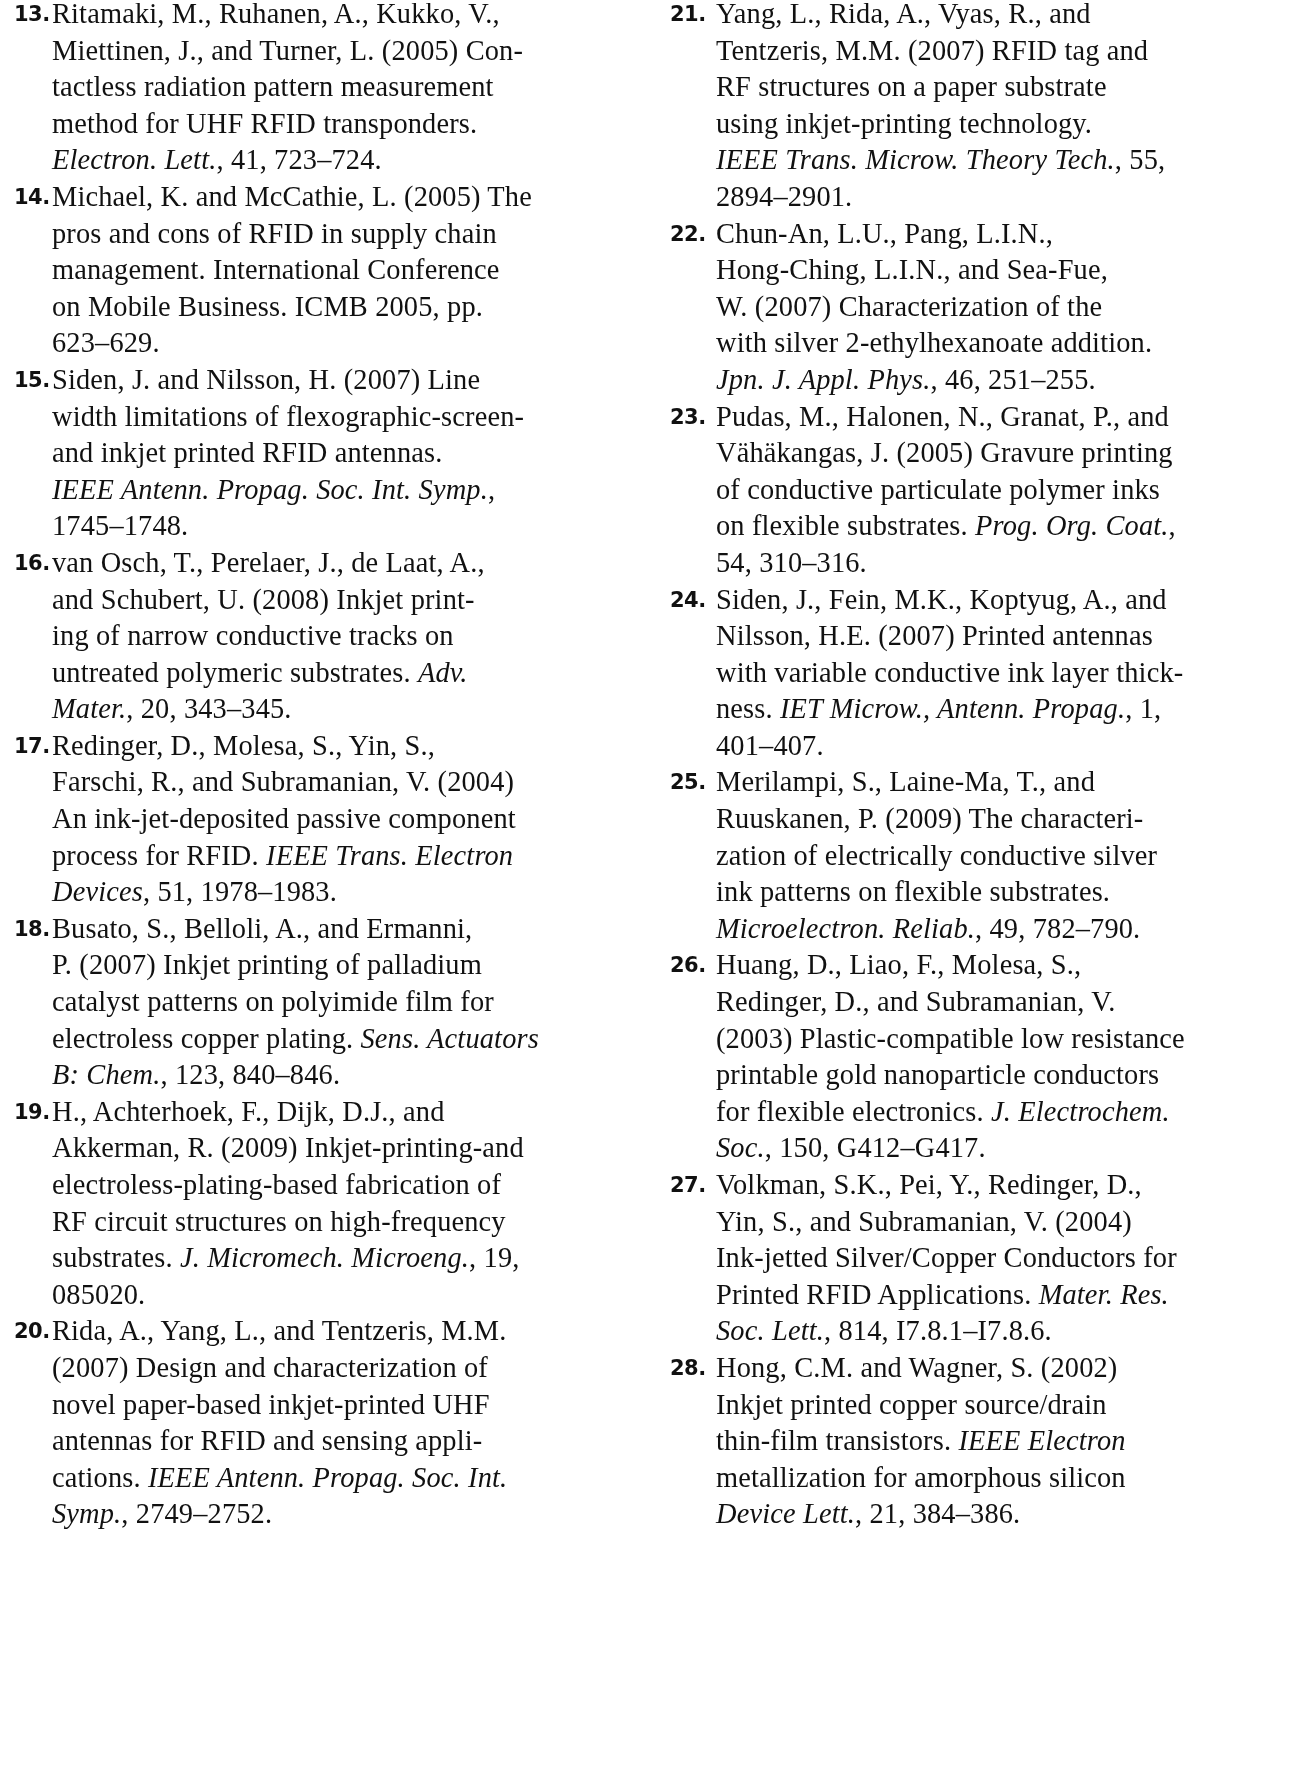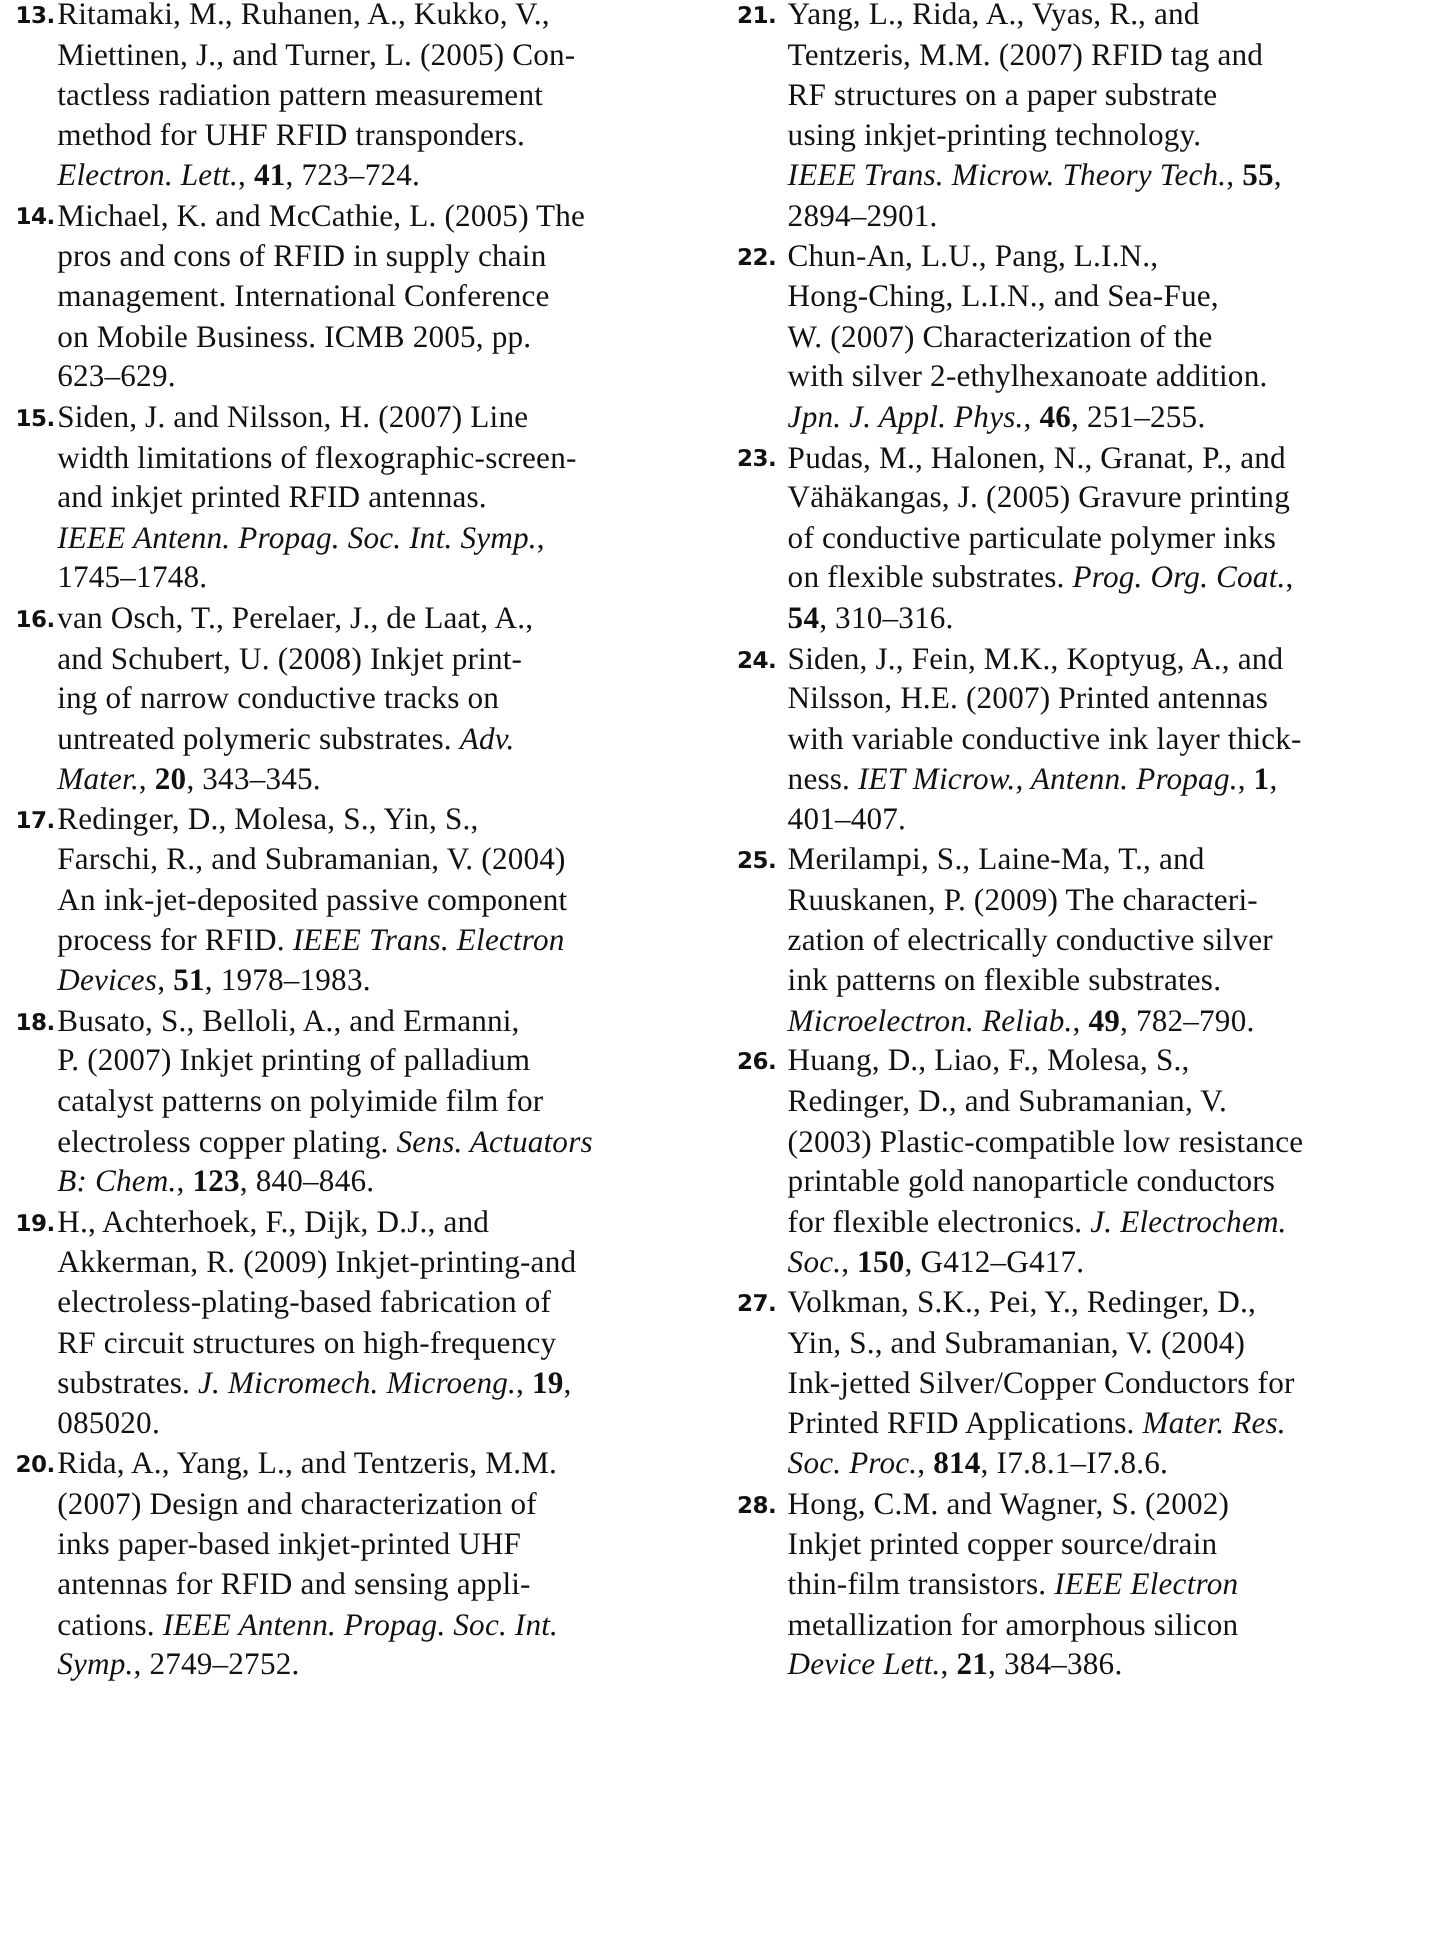--- a/index.html
+++ b/index.html
@@ -18,21 +18,21 @@
     font-weight: bold; font-size: 21px; line-height: 36.6px;
     letter-spacing: -0.5px; color: #111;
   }
   .ref-body { margin-left: 38px; }
   .col-right .ref-body { margin-left: 46px; }
   .line {
     display: block; white-space: nowrap;
     font-size: 28.4px; line-height: 36.6px; letter-spacing: 0.15px;
   }
   .run-i { font-style: italic; }
-  .run-b { font-weight: bold; }
+  .run-b { font-weight: normal; }
 </style>
 </head>
 <body>
 
 <div class="column col-left">
     <div class="ref">
       <span class="ref-num">13.</span>
       <div class="ref-body">
         <span class="line"><span>Ritamaki, M., Ruhanen, A., Kukko, V.,</span></span>
         <span class="line"><span>Miettinen, J., and Turner, L. (2005) Con-</span></span>
@@ -100,21 +100,21 @@
         <span class="line"><span>RF circuit structures on high-frequency</span></span>
         <span class="line"><span>substrates. </span><span class="run-i">J. Micromech. Microeng.</span><span>, </span><span class="run-b">19</span><span>,</span></span>
         <span class="line"><span>085020.</span></span>
       </div>
     </div>
     <div class="ref">
       <span class="ref-num">20.</span>
       <div class="ref-body">
         <span class="line"><span>Rida, A., Yang, L., and Tentzeris, M.M.</span></span>
         <span class="line"><span>(2007) Design and characterization of</span></span>
-        <span class="line"><span>inks paper-based inkjet-printed UHF</span></span>
+        <span class="line"><span>novel paper-based inkjet-printed UHF</span></span>
         <span class="line"><span>antennas for RFID and sensing appli-</span></span>
         <span class="line"><span>cations. </span><span class="run-i">IEEE Antenn. Propag. Soc. Int.</span></span>
         <span class="line"><span class="run-i">Symp.</span><span>, 2749–2752.</span></span>
       </div>
     </div>
   </div>
 <div class="column col-right">
     <div class="ref">
       <span class="ref-num">21.</span>
       <div class="ref-body">
@@ -177,21 +177,21 @@
         <span class="line"><span class="run-i">Soc.</span><span>, </span><span class="run-b">150</span><span>, G412–G417.</span></span>
       </div>
     </div>
     <div class="ref">
       <span class="ref-num">27.</span>
       <div class="ref-body">
         <span class="line"><span>Volkman, S.K., Pei, Y., Redinger, D.,</span></span>
         <span class="line"><span>Yin, S., and Subramanian, V. (2004)</span></span>
         <span class="line"><span>Ink-jetted Silver/Copper Conductors for</span></span>
         <span class="line"><span>Printed RFID Applications. </span><span class="run-i">Mater. Res.</span></span>
-        <span class="line"><span class="run-i">Soc. Proc.</span><span>, </span><span class="run-b">814</span><span>, I7.8.1–I7.8.6.</span></span>
+        <span class="line"><span class="run-i">Soc. Lett.</span><span>, </span><span class="run-b">814</span><span>, I7.8.1–I7.8.6.</span></span>
       </div>
     </div>
     <div class="ref">
       <span class="ref-num">28.</span>
       <div class="ref-body">
         <span class="line"><span>Hong, C.M. and Wagner, S. (2002)</span></span>
         <span class="line"><span>Inkjet printed copper source/drain</span></span>
         <span class="line"><span>thin-film transistors. </span><span class="run-i">IEEE Electron</span></span>
         <span class="line"><span>metallization for amorphous silicon</span></span>
         <span class="line"><span class="run-i">Device Lett.</span><span>, </span><span class="run-b">21</span><span>, 384–386.</span></span>

